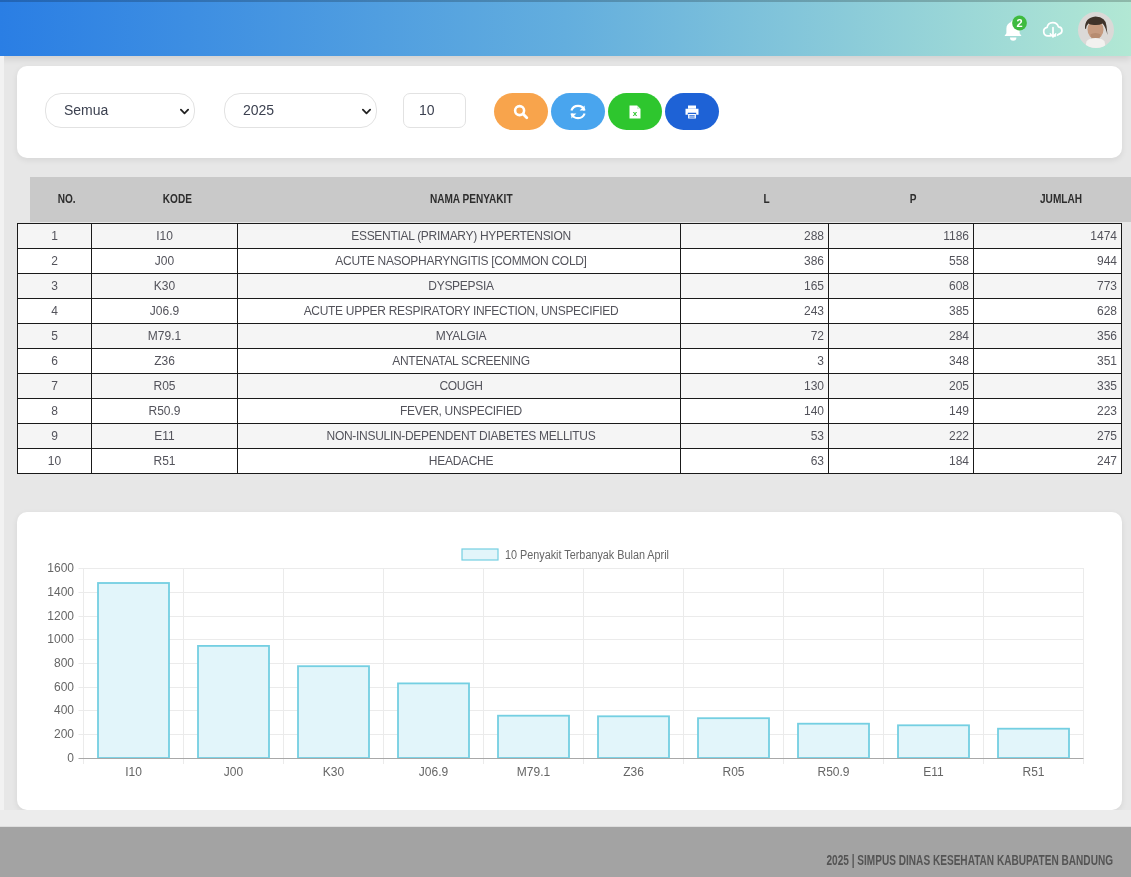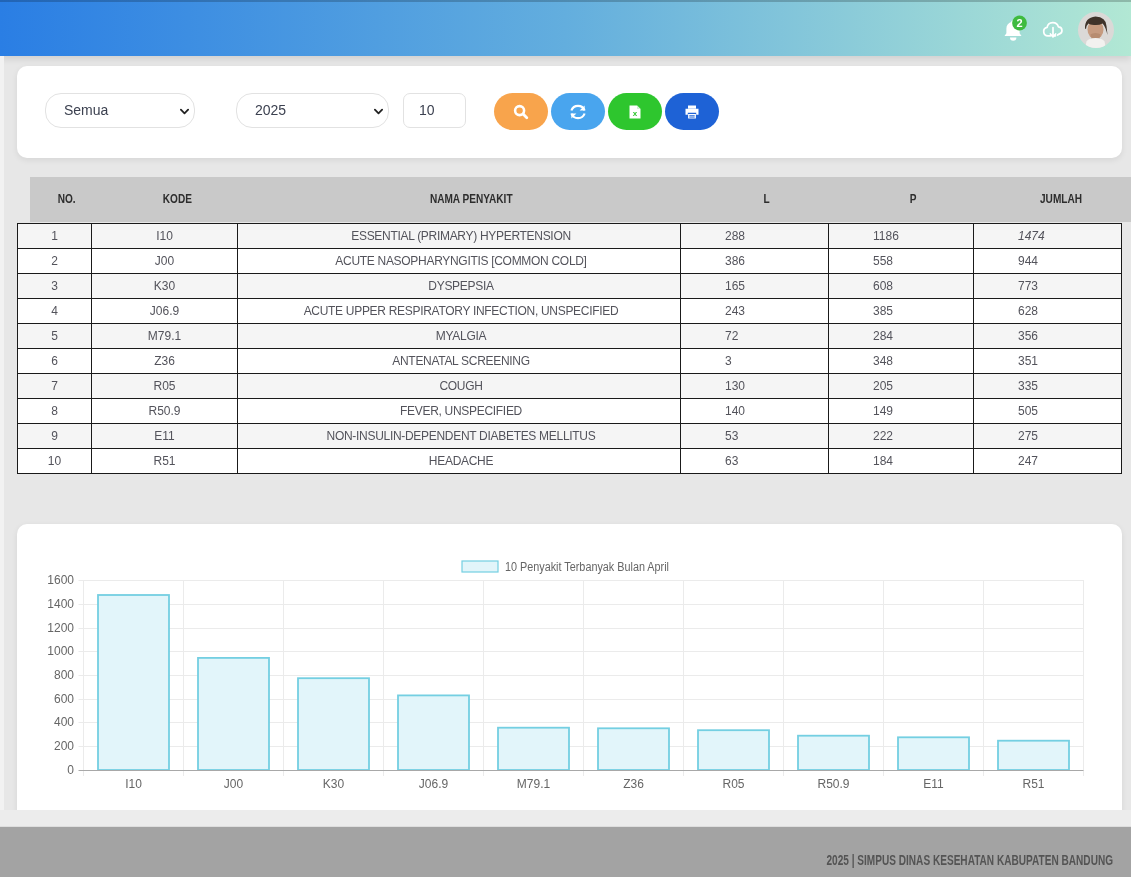--- a/index.html
+++ b/index.html
@@ -21,22 +21,22 @@
   #thead { position:absolute; left:30px; top:177px; width:1105px; height:45px; background:#c9c9c9; }
   #thead div { position:absolute; top:0; height:45px; line-height:45px; text-align:center;
                font-size:12px; font-weight:bold; color:#2d2d2d; }
   #thead div span { display:inline-block; transform:scaleX(0.84); }
   #tbody { position:absolute; left:17px; top:223px; border-collapse:collapse; }
   #tbody td { border:1px solid #1a1a1a; height:25px; font-size:12px; color:#53535b; padding:0; }
   #tbody tr:nth-child(odd)  td { background:#f5f5f5; }
   #tbody tr:nth-child(even) td { background:#ffffff; }
   #tbody td.c { text-align:center; }
   #tbody td.l { text-align:center; padding-left:4px; letter-spacing:-0.3px; }
-  #tbody td.r { text-align:left; padding-right:4px;padding-left:44px; }
-  #ccard { left:17px; top:512px; width:1105px; height:298px;margin-top:12px; }
+  #tbody td.r { text-align:right; padding-right:4px; }
+  #ccard { left:17px; top:512px; width:1105px; height:298px; }
   #footer { position:absolute; left:0; top:826px; width:1131px; height:51px; background:#a3a3a3;
             border-top:1px solid #dedede; }
   #footer span { position:absolute; right:18px; top:25px; font-size:14px; font-weight:bold; color:#545454; transform:scaleX(0.72); transform-origin:right center; white-space:nowrap; }
 </style>
 </head>
 <body>
   <div class="hdr">
 
     <svg width="28" height="32" style="position:absolute;left:1003px;top:11px" viewBox="0 0 28 32">
       <path fill="#ffffff" d="M13 25.5 a3.2 3.2 0 0 0 6.4 0 Z" transform="translate(-6,-1)"></path>
@@ -66,21 +66,21 @@
     </svg>
   </div>
   <div class="leftstrip"></div>
 
   <div class="card" id="fcard">
     <div class="sel" style="left:28px; width:150px;">Semua
       <svg class="chev" viewBox="0 0 10 10">
         <path d="M1 3 L5 7 L9 3" fill="none" stroke="#222" stroke-width="2" stroke-linecap="round" stroke-linejoin="round"></path>
       </svg>
     </div>
-    <div class="sel" style="left:219px; width:153px;">2025
+    <div class="sel" style="left:207px; width:153px;">2025
       <svg class="chev" viewBox="0 0 10 10">
         <path d="M1 3 L5 7 L9 3" fill="none" stroke="#222" stroke-width="2" stroke-linecap="round" stroke-linejoin="round"></path>
       </svg>
     </div>
     <div id="inp10">10</div>
     <div class="btn" style="left:477px; background:#f8a44c;">
       <svg width="16" height="16" viewBox="0 0 16 16">
         <circle cx="6.6" cy="6.6" r="4.5" fill="none" stroke="#fff" stroke-width="2.6"></circle>
         <path d="M10.1 10.1 L13.8 13.8" stroke="#fff" stroke-width="2.8" stroke-linecap="round"></path>
       </svg>
@@ -120,21 +120,21 @@
   </div>
 
   <table id="tbody" cellspacing="0">
     <tbody>
       <tr>
         <td class="c" style="width:74px;">1</td>
         <td class="c" style="width:146px;">I10</td>
         <td class="l" style="width:443px;">ESSENTIAL (PRIMARY) HYPERTENSION</td>
         <td class="r" style="width:148px;">288</td>
         <td class="r" style="width:145px;">1186</td>
-        <td class="r" style="width:148px;font-style:italic;">1474</td>
+        <td class="r" style="width:148px;">1474</td>
       </tr>
     <tr>
         <td class="c">2</td>
         <td class="c">J00</td>
         <td class="l">ACUTE NASOPHARYNGITIS [COMMON COLD]</td>
         <td class="r">386</td>
         <td class="r">558</td>
         <td class="r">944</td>
       </tr>
     <tr>
@@ -176,21 +176,21 @@
         <td class="r">130</td>
         <td class="r">205</td>
         <td class="r">335</td>
       </tr>
     <tr>
         <td class="c">8</td>
         <td class="c">R50.9</td>
         <td class="l">FEVER, UNSPECIFIED</td>
         <td class="r">140</td>
         <td class="r">149</td>
-        <td class="r">505</td>
+        <td class="r">223</td>
       </tr>
     <tr>
         <td class="c">9</td>
         <td class="c">E11</td>
         <td class="l">NON-INSULIN-DEPENDENT DIABETES MELLITUS</td>
         <td class="r">53</td>
         <td class="r">222</td>
         <td class="r">275</td>
       </tr>
     <tr>

